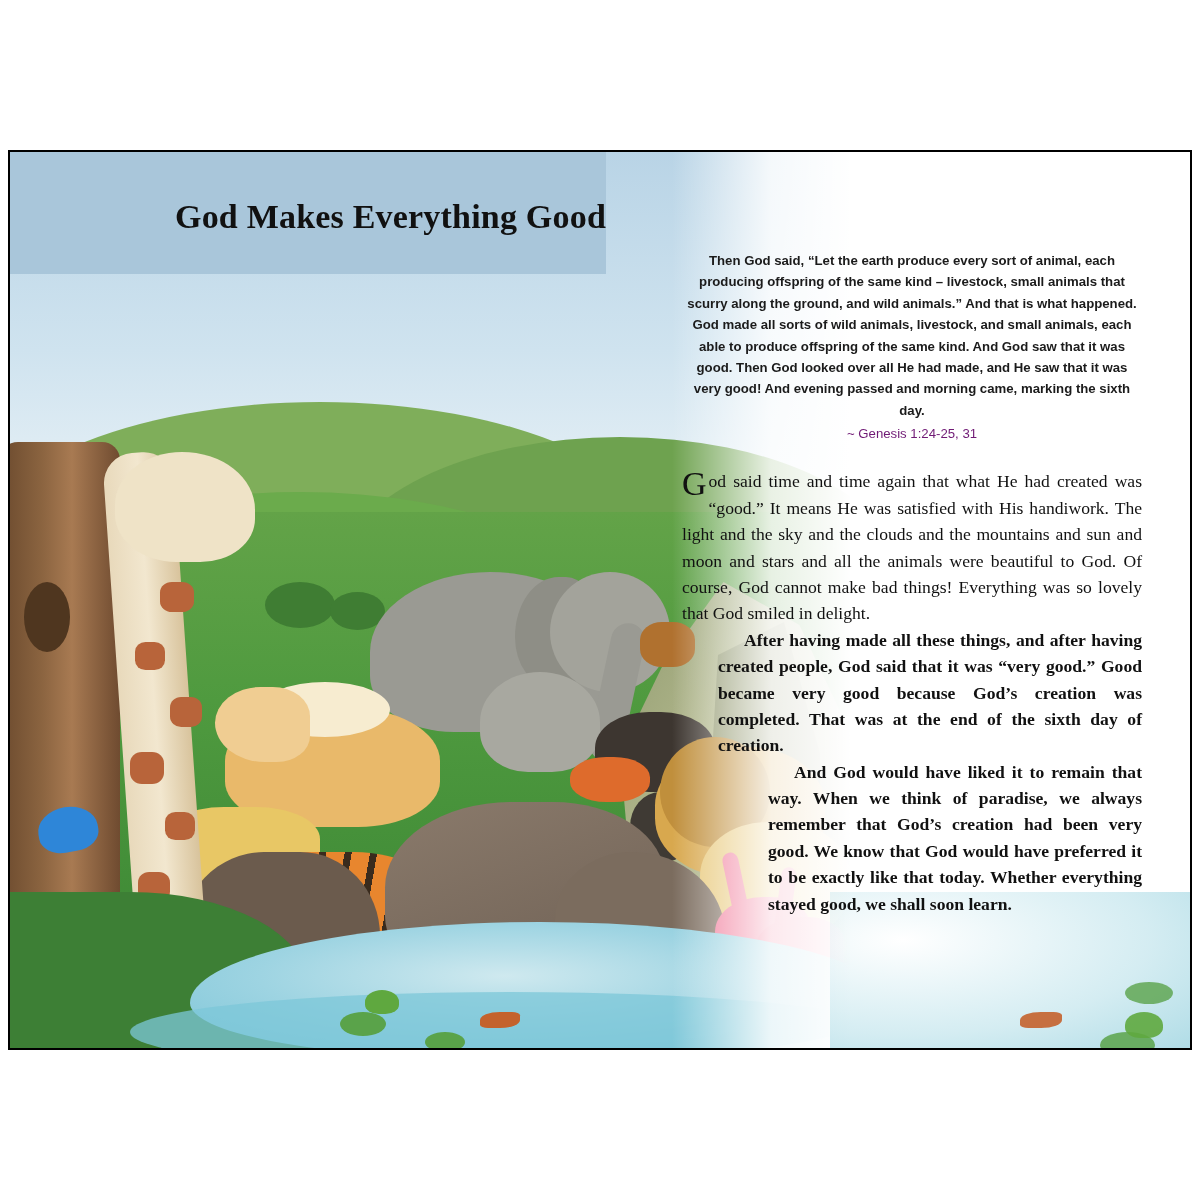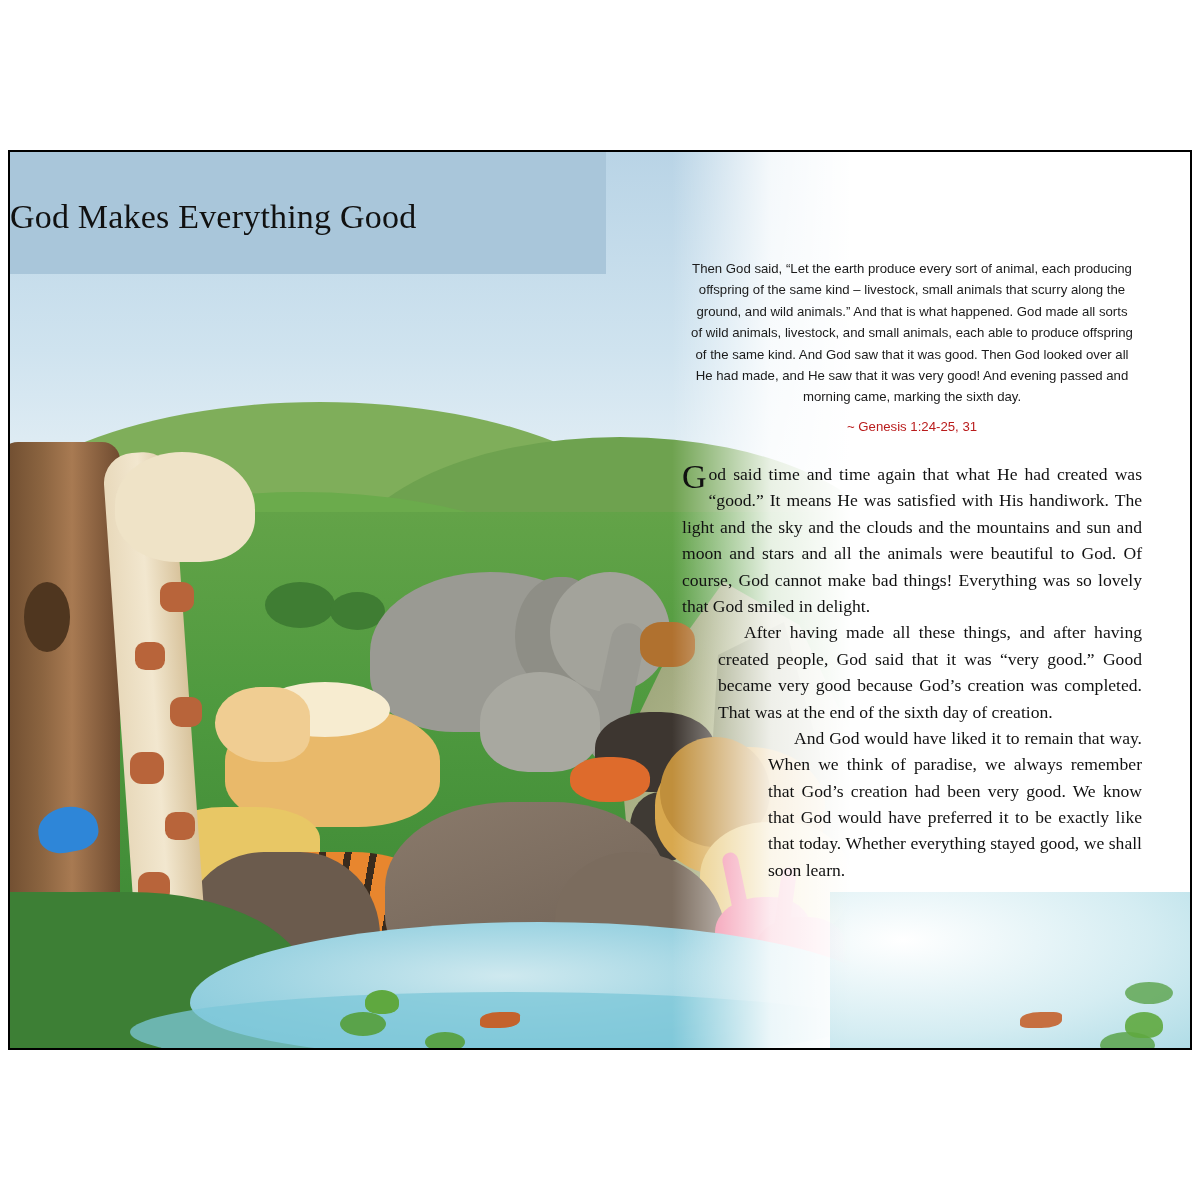--- a/index.html
+++ b/index.html
@@ -330,23 +330,23 @@
     left: 0;
     top: 0;
     width: 596px;
     height: 122px;
     background: #a9c6da;
     z-index: 20;
   }
   #title-banner h1 {
     margin: 0;
     padding: 46px 0 0 0;
-    text-align: left;
+    text-align: right;
     font-family: "Liberation Serif", serif;
-    font-weight: normal;
+    font-weight: bold;
     font-size: 34px;
     letter-spacing: .2px;
     color: #111111;
   }
   #title-banner .ref {
     margin: 6px 0 0 0;
     text-align: center;
     font-family: "Liberation Serif", serif;
     font-size: 15px;
     font-weight: bold;
@@ -360,41 +360,42 @@
     top: 98px;
     width: 460px;
     z-index: 30;
   }
   .verse {
     text-align: center;
     font-family: "Liberation Sans", sans-serif;
     font-size: 13.2px;
     line-height: 1.62;
     color: #1b1b1b;
-    margin: 8px;
+    margin: 0;
+    font-weight: bold;
   }
   .verse-ref {
     text-align: center;
     font-family: "Liberation Sans", sans-serif;
     font-size: 13.2px;
     line-height: 1.62;
-    color: #b91c1c;
+    color: #701a75;
     margin: 2px 0 0 0;
   }
   .body-text {
     margin: 24px 0 0 0;
     font-family: "Liberation Serif", serif;
     font-size: 17.6px;
     line-height: 1.5;
     color: #111111;
     text-align: justify;
     text-justify: inter-word;
   }
   .body-text p { margin: 0; text-indent: 0; }
-  .body-text p + p { text-indent: 26px; }
+  .body-text p + p { text-indent: 26px; font-weight: bold; }
   .dropcap {
     float: left;
     font-family: "Liberation Serif", serif;
     font-size: 34px;
     line-height: 27px;
     padding: 2px 2px 0 0;
   }
   .p3 { padding-left: 36px; }
   .p5 { padding-left: 86px; }
 </style>

